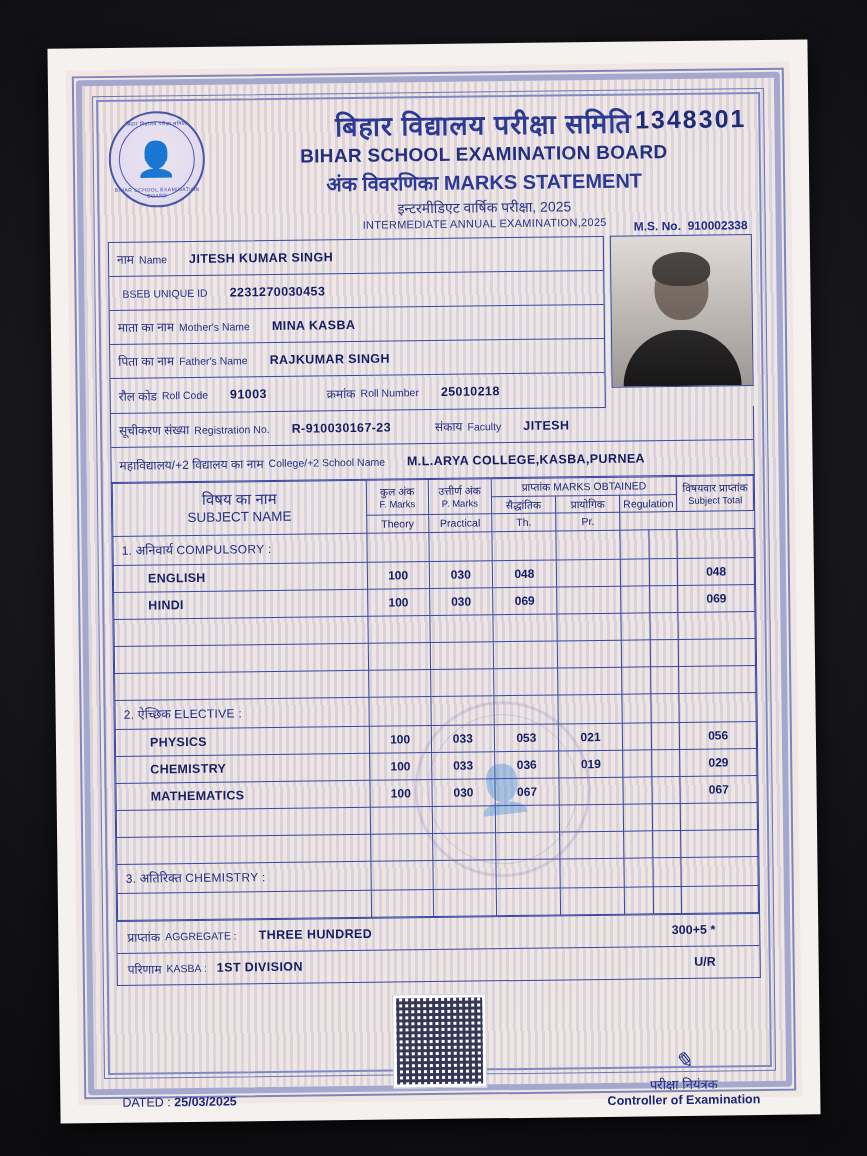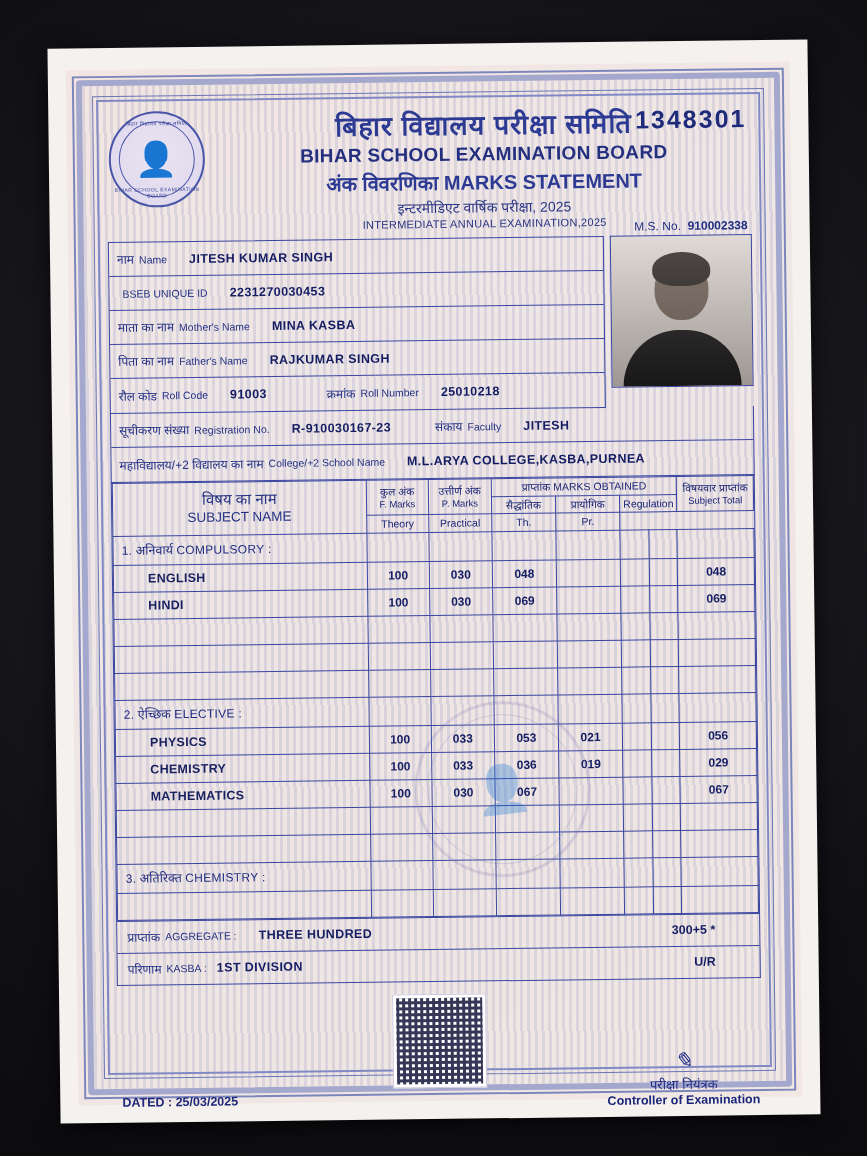--- a/index.html
+++ b/index.html
@@ -54,21 +54,21 @@
   .seal-bot{bottom:7px;}
 
   .titles{position:absolute;left:110px;right:0;top:4px;text-align:center;}
   .t-hi{font-size:27px;font-weight:bold;color:#2d3a93;letter-spacing:1px;}
   .t-en{font-size:19px;font-weight:bold;color:#24307f;letter-spacing:.3px;margin-top:1px;}
   .t-hi2{font-size:20px;font-weight:bold;color:#2d3a93;margin-top:3px;}
   .t-en2{font-size:14px;color:#2a3585;margin-top:2px;}
   .t-en3{font-size:11px;color:#2a3585;letter-spacing:.3px;margin-top:1px;}
   .serial{position:absolute;right:4px;top:6px;font-size:25px;font-weight:bold;color:#1e2a7a;letter-spacing:2px;}
   .msno{position:absolute;right:4px;top:120px;font-size:12px;color:#232f86;font-weight:bold;}
-  .msno .lbl{font-weight:normal;}
+  .msno .lbl{font-weight:bold;}
 
   
   .box{border:1.5px solid #3a46a0;}
   .prow{display:flex;align-items:center;border-bottom:1.5px solid #3a46a0;height:34px;padding:0 8px;box-sizing:border-box;}
   .prow:last-child{border-bottom:none;}
   .lab-hi{font-size:12px;color:#253184;}
   .lab-en{font-size:10.5px;color:#253184;margin-left:5px;}
   .val{font-size:12.5px;font-weight:bold;color:#141c62;margin-left:22px;letter-spacing:.4px;}
   .particulars{position:relative;margin-top:6px;}
   .pbody{margin-right:148px;}
@@ -105,21 +105,21 @@
 
   
   .foot{position:relative;height:118px;margin-top:12px;}
   .qr{position:absolute;left:50%;transform:translateX(-50%);top:0;width:86px;height:86px;background:#fff;padding:3px;border:1px solid #cfcadf;}
   .qr i{display:block;width:100%;height:100%;
     background-image:
       repeating-linear-gradient(90deg,#14153a 0 3px,transparent 3px 6px),
       repeating-linear-gradient(0deg,#14153a 0 3px,transparent 3px 6px);
     background-size:6px 6px, 6px 6px;opacity:.85;}
   .dated{position:absolute;left:4px;bottom:6px;font-size:12.5px;color:#1e2878;font-weight:bold;}
-  .dated .lbl{font-weight:bold;text-align:right;}
+  .dated .lbl{font-weight:normal;text-align:right;}
   .sign{position:absolute;right:2px;bottom:2px;text-align:center;}
   .sign .scrawl{font-size:22px;color:#1d2a86;font-family:"Liberation Serif",serif;font-style:italic;line-height:1;}
   .sign .hi{font-size:13px;color:#1f2a80;margin-top:3px;}
   .sign .en{font-size:12.5px;font-weight:bold;color:#1b2578;}
 
   
   .stamp{
     position:absolute;left:300px;top:600px;width:170px;height:170px;border-radius:50%;
     border:3px solid rgba(120,110,175,.45);opacity:.45;pointer-events:none;
     display:flex;align-items:center;justify-content:center;color:rgba(95,88,160,.7);

